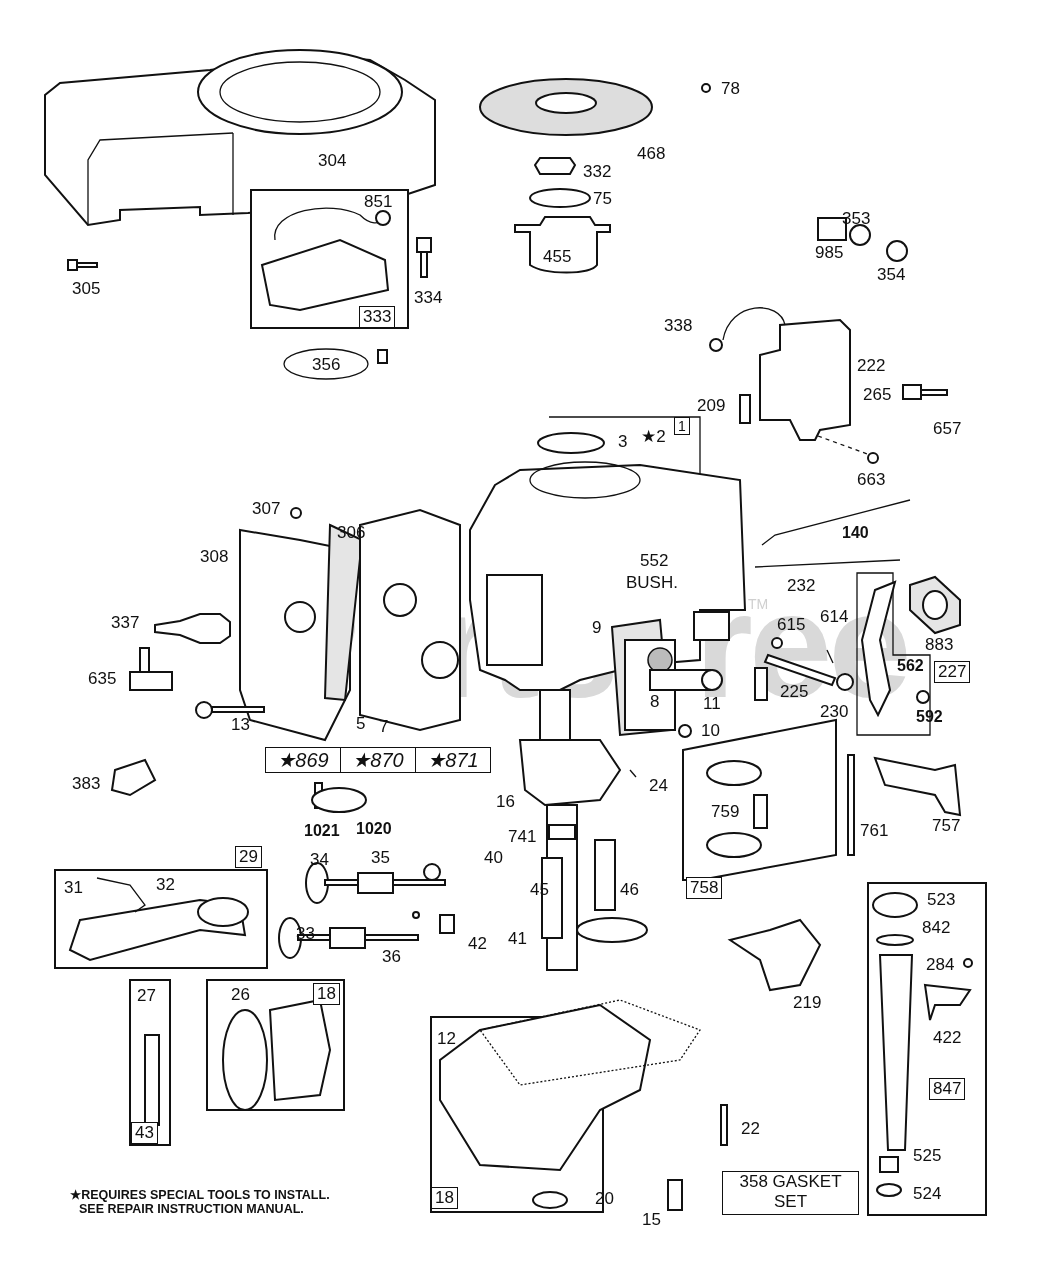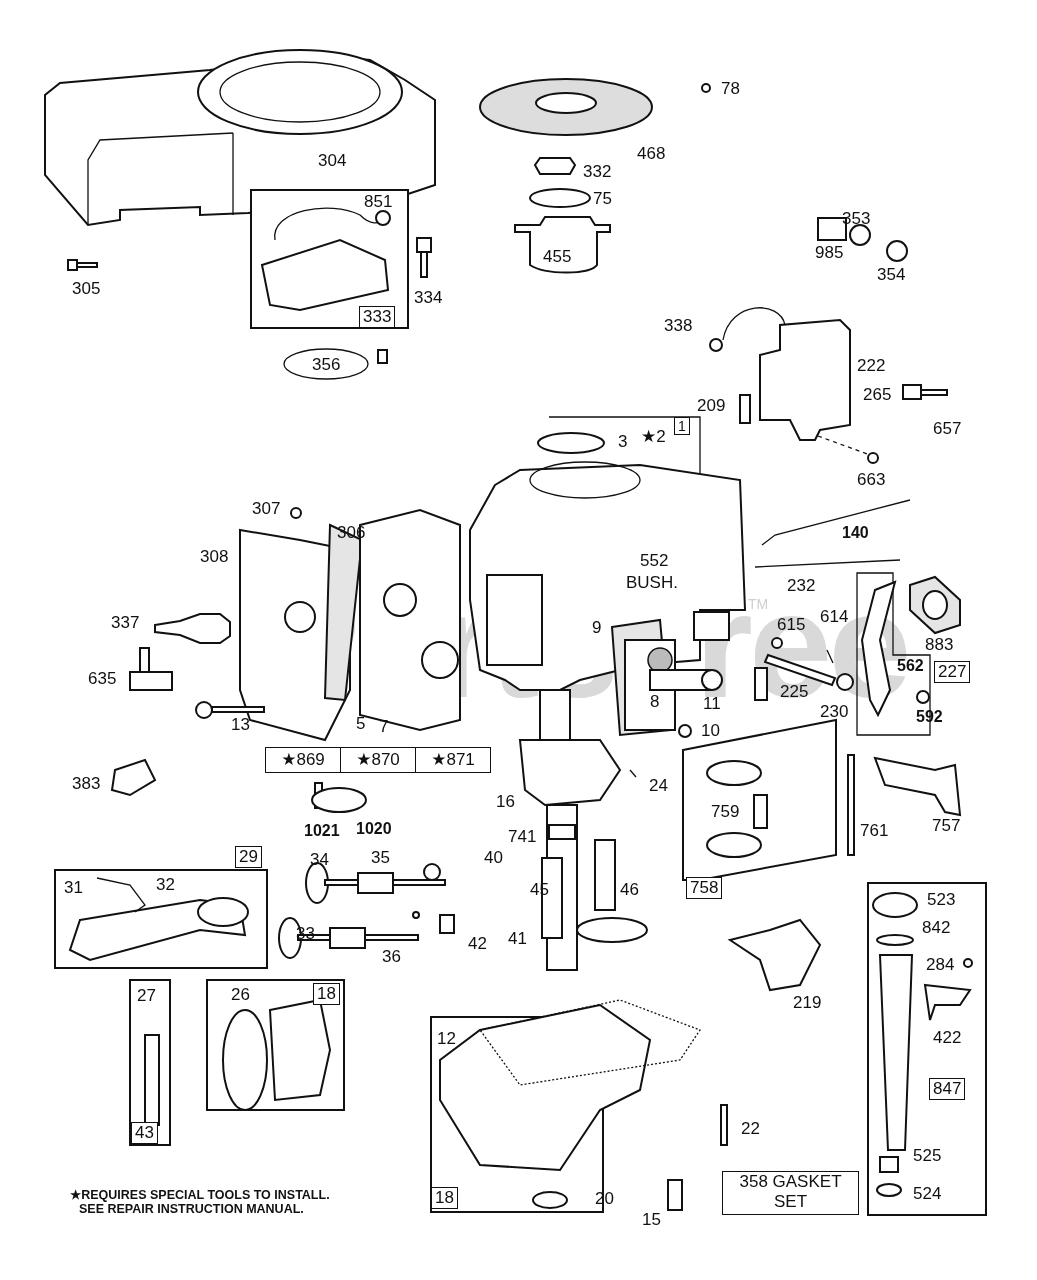--- a/index.html
+++ b/index.html
@@ -10,21 +10,21 @@
   .lbl.bold { font-weight:bold; font-size:16px; }
   .boxlbl { position:absolute; border:1.5px solid #111; font-size:17px; line-height:18px;
             padding:1px 3px; background:#fff; white-space:nowrap; }
   .watermark { position:absolute; left:260px; top:570px; font-size:150px; font-weight:bold;
                color:#d9d9d9; letter-spacing:-4px; line-height:150px; }
   .tm { position:absolute; left:748px; top:596px; font-size:14px; color:#cfcfcf; }
   .note { position:absolute; left:70px; top:1188px; font-size:12.5px; font-weight:bold; line-height:14px; }
   .gasket { position:absolute; left:722px; top:1171px; width:135px; height:42px; border:1.5px solid #111;
             font-size:17px; line-height:20px; text-align:center; }
   .tri { display:flex; position:absolute; left:265px; top:747px; border:1.5px solid #111; }
-  .tri div { width:74px; text-align:center; font-size:17px; line-height:24px; border-right:1.5px solid #111; }
+  .tri div { width:74px; text-align:center; font-size:20px; line-height:24px; border-right:1.5px solid #111;font-style:italic; }
   .tri div:last-child { border-right:none; }
   svg .part { fill:#fff; stroke:#111; stroke-width:2; }
   svg .thin { fill:none; stroke:#111; stroke-width:1.3; }
   svg .dot { fill:#bbb; stroke:#111; stroke-width:1.5; }
 </style>
 </head>
 <body>
 
 <div class="watermark">PartsTree</div>
 <span class="tm">TM</span>

